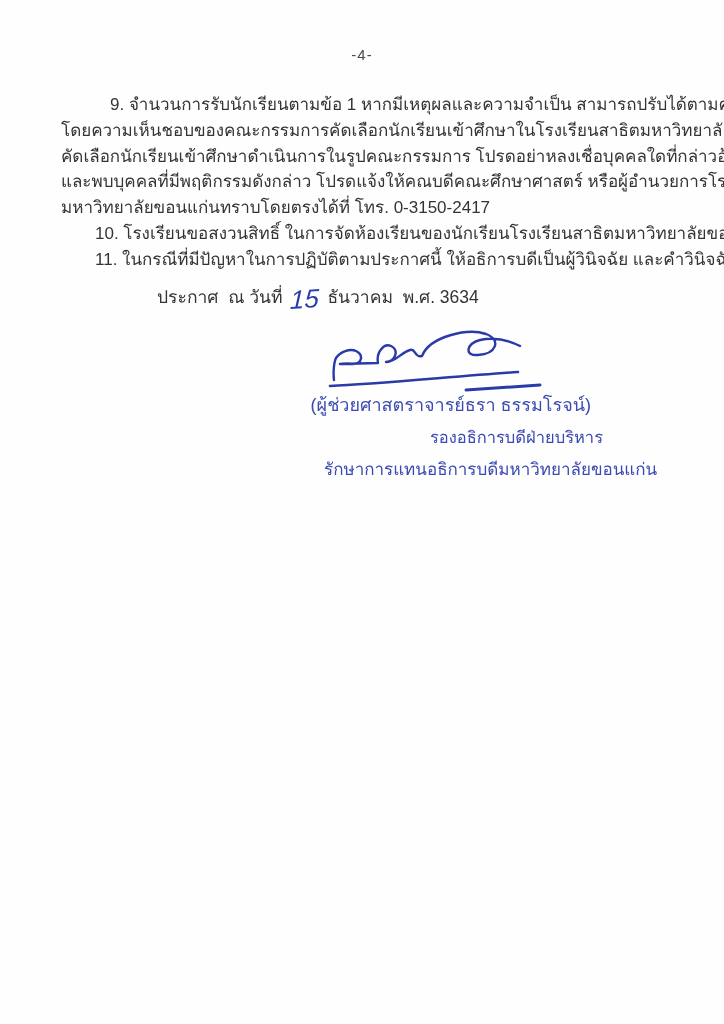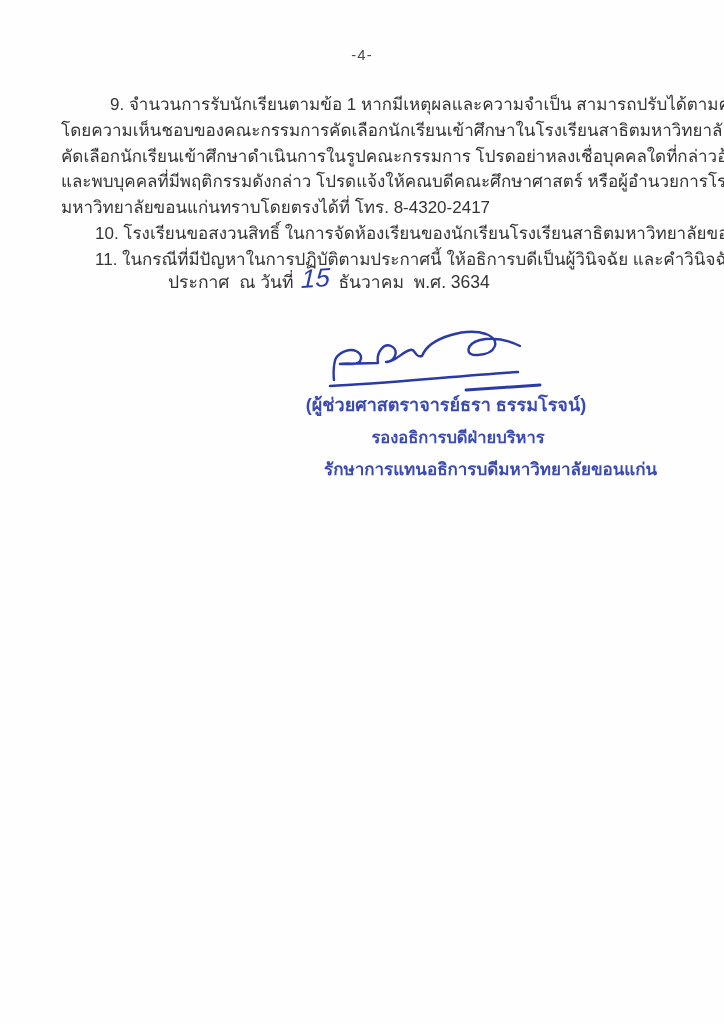--- a/index.html
+++ b/index.html
@@ -30,28 +30,27 @@
     width: 610px;
     font-size: 17px;
     line-height: 25.8px;
     color: #343434;
   }
   .line { white-space: nowrap; }
   .indent-first { padding-left: 49px; }
   .indent-item  { padding-left: 34px; }
   .date-line {
     position: absolute;
-    top: 268px;
+    top: 283px;
     left: 157px;
     font-size: 17.5px;
     color: #343434;
     display: flex;
-    align-items: flex-start;
+    align-items: flex-end;
     white-space: pre;
-    margin-left: 11px;
   }
   .handwritten-day {
     display: inline-block;
     font-size: 26px;
     line-height: 22px;
     color: #2c3cae;
     font-style: italic;
     transform: rotate(-4deg) skewX(-6deg);
     margin: 0 4px 0 7px;
     position: relative;
@@ -64,38 +63,38 @@
     width: 290px;
     text-align: center;
   }
   .signature-ink {
     position: absolute;
     left: 8px;
     top: 0;
     width: 255px;
     height: 80px;
   }
-  .stamp { color: #3a4ab2; font-weight: bold; white-space: nowrap; }
+  .stamp { color: #3a4ab2; font-weight: normal; white-space: nowrap; text-align: right; }
   .stamp-name  { margin-top: 62px; font-size: 18px;   position: relative; left: -9px; }
   .stamp-title1{ margin-top: 5px;  font-size: 16.5px; position: relative; left: 3px;  }
   .stamp-title2{ margin-top: 5px;  font-size: 17px;   position: relative; left: -5px; margin-left: 19px; }
 </style>
 </head>
 <body>
 
 <div class="page">
 
   <div class="page-number">-4-</div>
 
   <div class="body-text">
     <div class="line indent-first">9. จำนวนการรับนักเรียนตามข้อ 1 หากมีเหตุผลและความจำเป็น สามารถปรับได้ตามความเหมาะสม</div>
     <div class="line">โดยความเห็นชอบของคณะกรรมการคัดเลือกนักเรียนเข้าศึกษาในโรงเรียนสาธิตมหาวิทยาลัยขอนแก่น  ทั้งนี้ การ</div>
     <div class="line">คัดเลือกนักเรียนเข้าศึกษาดำเนินการในรูปคณะกรรมการ   โปรดอย่าหลงเชื่อบุคคลใดที่กล่าวอ้างว่าจะช่วยท่านได้</div>
     <div class="line">และพบบุคคลที่มีพฤติกรรมดังกล่าว โปรดแจ้งให้คณบดีคณะศึกษาศาสตร์  หรือผู้อำนวยการโรงเรียนสาธิต</div>
-    <div class="line">มหาวิทยาลัยขอนแก่นทราบโดยตรงได้ที่ โทร. 8-4320-2417</div>
+    <div class="line">มหาวิทยาลัยขอนแก่นทราบโดยตรงได้ที่ โทร. 0-3150-2417</div>
     <div class="line indent-item">10. โรงเรียนขอสงวนสิทธิ์ ในการจัดห้องเรียนของนักเรียนโรงเรียนสาธิตมหาวิทยาลัยขอนแก่น</div>
     <div class="line indent-item">11. ในกรณีที่มีปัญหาในการปฏิบัติตามประกาศนี้  ให้อธิการบดีเป็นผู้วินิจฉัย และคำวินิจฉัยนั้น ให้ถือเป็นที่สุด</div>
   </div>
 
   <div class="date-line">
     <span>ประกาศ  ณ วันที่</span>
     <span class="handwritten-day">15</span>
     <span> ธันวาคม  พ.ศ. 3634</span>
   </div>
 

